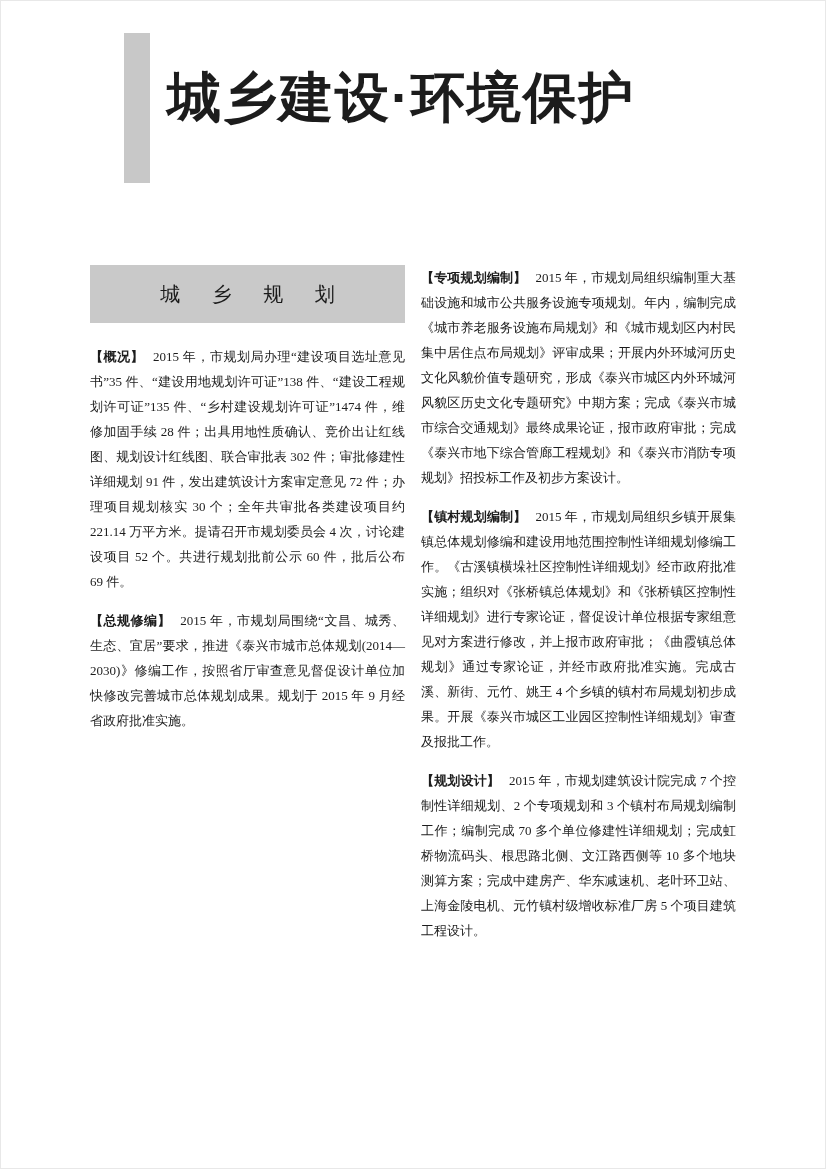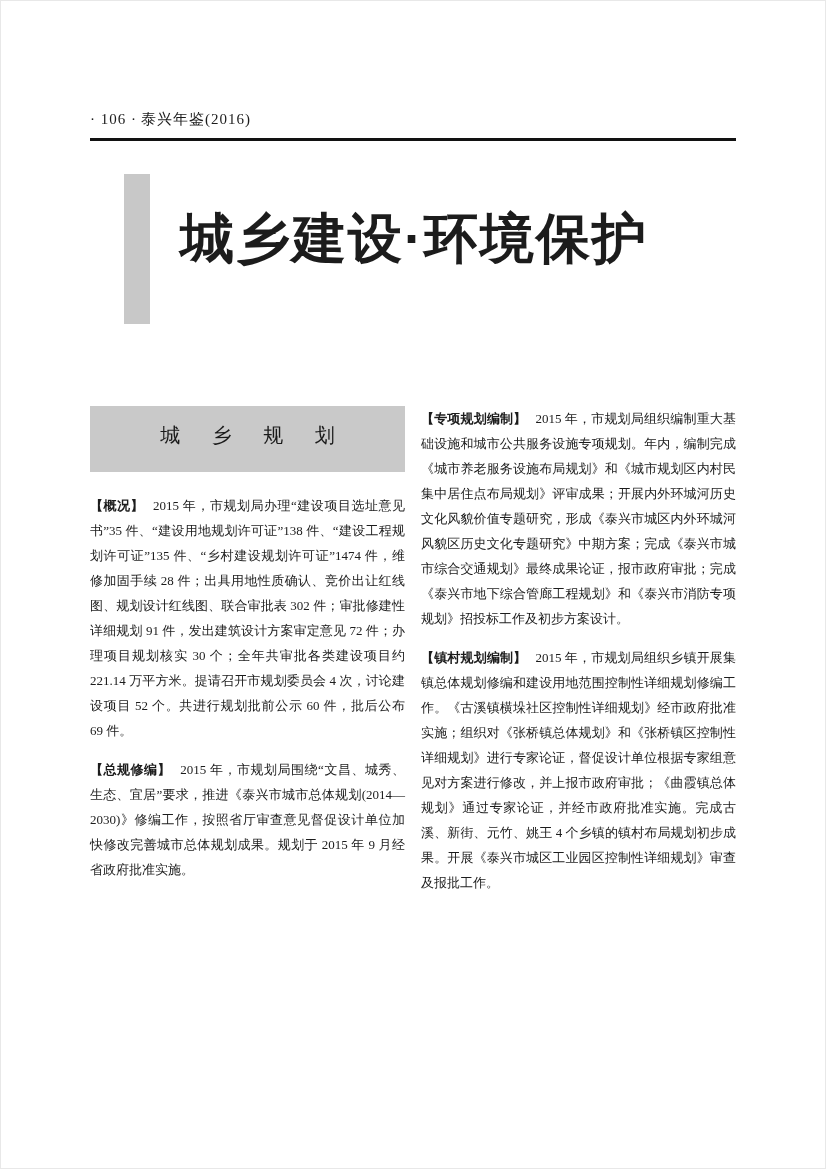--- a/index.html
+++ b/index.html
@@ -42,21 +42,21 @@
   .title-bar {
     position: absolute;
     left: 34px;
     top: 33px;
     width: 26px;
     height: 150px;
     background: #c8c8c8;
   }
   .chapter-title {
     position: absolute;
-    left: 90px;
+    left: 77px;
     top: 62px;
     font-size: 54px;
     font-weight: bold;
     letter-spacing: 2px;
     font-family: "Liberation Sans", "DejaVu Sans", sans-serif;
     white-space: nowrap;
   }
   .editor-line {
     position: absolute;
     right: 55px;
@@ -79,21 +79,21 @@
   .columns {
     display: flex;
     gap: 16px;
     margin-top: 20px;
   }
   .col {
     width: 315px;
     flex: 0 0 315px;
   }
   .section-box {
-    height: 66px;
+    height: 58px;
     line-height: 58px;
     background: #c9c9c9;
     text-align: center;
     font-size: 20px;
     letter-spacing: 13px;
     text-indent: 13px; 
     font-family: "Liberation Sans", "DejaVu Sans", sans-serif;
     color: #1a1a1a;
     margin-bottom: 21px;
   }
@@ -108,23 +108,20 @@
     font-family: "Liberation Sans", "DejaVu Sans", sans-serif;
     margin-right: 9px;
   }
 </style>
 </head>
 <body>
 
 <div class="page">
   <div class="content">
 
-    <div class="running-head">
-      <span class="pageno">· 106 ·</span><span>泰兴年鉴(2016)</span>
-    </div>
 
     <div class="title-block">
       <div class="title-bar"></div>
       <div class="chapter-title">城乡建设·环境保护</div>
     </div>
 
     <div class="columns">
 
       <div class="col">
         <div class="section-box">
@@ -143,17 +140,20 @@
 
       <div class="col">
         <p class="para">
           <span class="entry-label">【专项规划编制】</span><span>2015 年，市规划局组织编制重大基础设施和城市公共服务设施专项规划。年内，编制完成《城市养老服务设施布局规划》和《城市规划区内村民集中居住点布局规划》评审成果；开展内外环城河历史文化风貌价值专题研究，形成《泰兴市城区内外环城河风貌区历史文化专题研究》中期方案；完成《泰兴市城市综合交通规划》最终成果论证，报市政府审批；完成《泰兴市地下综合管廊工程规划》和《泰兴市消防专项规划》招投标工作及初步方案设计。</span>
         </p>
 
         <p class="para">
           <span class="entry-label">【镇村规划编制】</span><span>2015 年，市规划局组织乡镇开展集镇总体规划修编和建设用地范围控制性详细规划修编工作。《古溪镇横垛社区控制性详细规划》经市政府批准实施；组织对《张桥镇总体规划》和《张桥镇区控制性详细规划》进行专家论证，督促设计单位根据专家组意见对方案进行修改，并上报市政府审批；《曲霞镇总体规划》通过专家论证，并经市政府批准实施。完成古溪、新街、元竹、姚王 4 个乡镇的镇村布局规划初步成果。开展《泰兴市城区工业园区控制性详细规划》审查及报批工作。</span>
         </p>
 
+        <p class="para">
+          <span class="entry-label">【规划设计】</span><span>2015 年，市规划建筑设计院完成 7 个控制性详细规划、2 个专项规划和 3 个镇村布局规划编制工作；编制完成 70 多个单位修建性详细规划；完成虹桥物流码头、根思路北侧、文江路西侧等 10 多个地块测算方案；完成中建房产、华东减速机、老叶环卫站、上海金陵电机、元竹镇村级增收标准厂房 5 个项目建筑工程设计。</span>
+        </p>
       </div>
 
     </div>
   </div>
 </div>
 
 </body></html>

